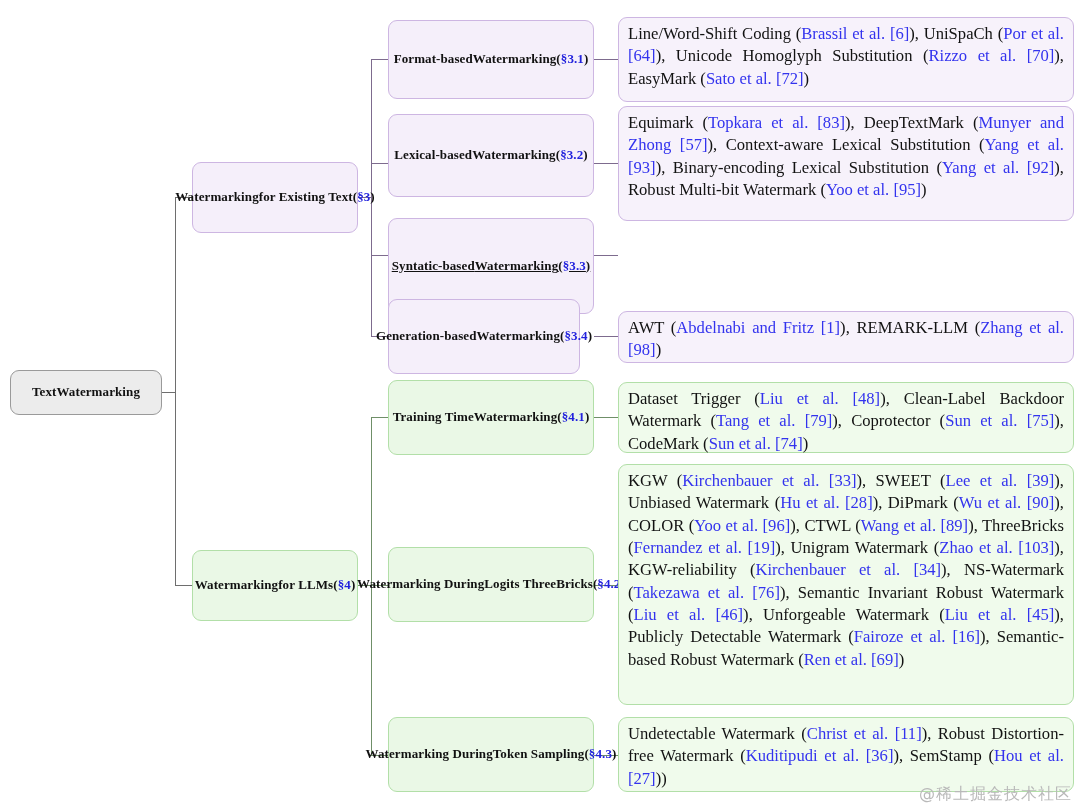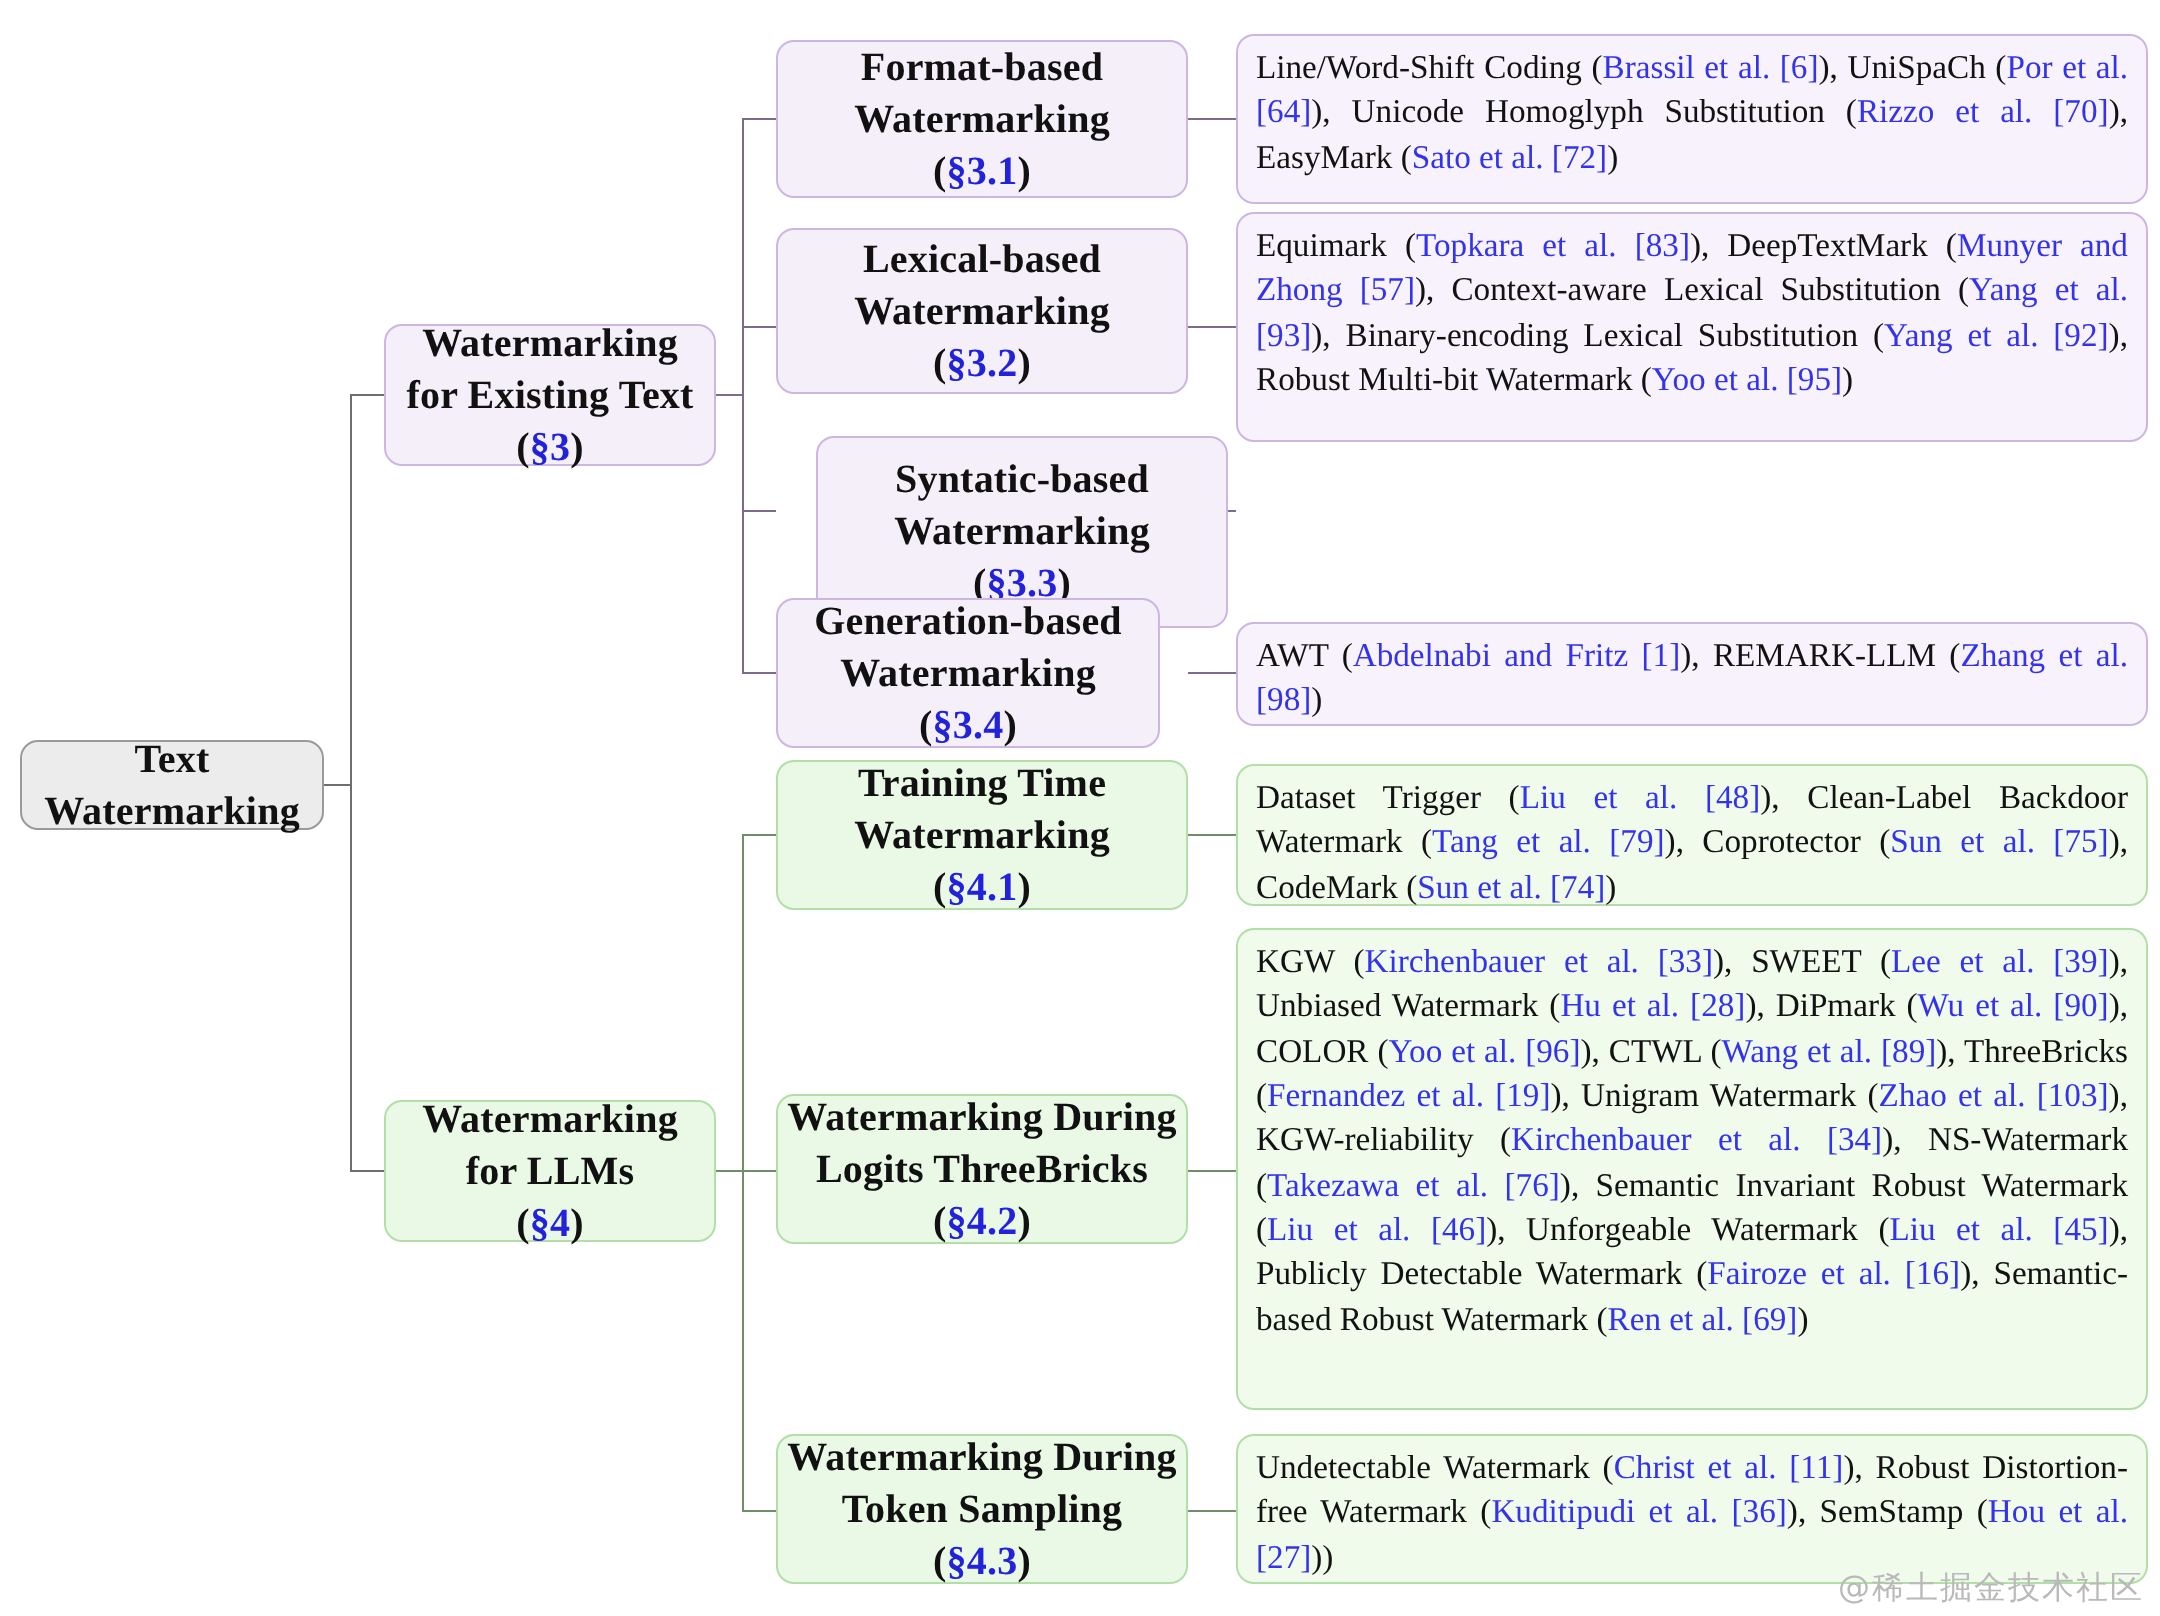--- a/index.html
+++ b/index.html
@@ -15,26 +15,26 @@
     font-family: "Liberation Serif", "DejaVu Serif", serif;
     overflow: hidden;
   }
 
   
   .node {
     position: absolute;
     box-sizing: border-box;
     border-radius: 9px;
     display: flex;
-    flex-direction: column;
+    flex-direction: row;
     align-items: center;
     justify-content: center;
     text-align: center;
     font-weight: bold;
-    font-size: 20px;
+    font-size: 13px;
     line-height: 1.30;
     letter-spacing: 0.1px;
     padding: 4px 6px;
   }
   .node .ln { display: block; white-space: nowrap; }
 
   .node-root {
     background: #ececec;
     border: 1.3px solid #9a9a9a;
     color: #111111;
@@ -156,21 +156,21 @@
     <span class="ln">Watermarking</span>
     <span class="ln"><span class="paren">(</span><span class="sec">§3.1</span><span class="paren">)</span></span>
   </div>
 
   <div class="node node-purple" style="left:388px; top:114px; width:206px; height:83px;">
     <span class="ln">Lexical-based</span>
     <span class="ln">Watermarking</span>
     <span class="ln"><span class="paren">(</span><span class="sec">§3.2</span><span class="paren">)</span></span>
   </div>
 
-  <div class="node node-purple" style="left:408px; top:218px; width:206px; height:96px;">
+  <div class="node node-purple" style="left:388px; top:218px; width:206px; height:96px;text-decoration:underline;">
     <span class="ln">Syntatic-based</span>
     <span class="ln">Watermarking</span>
     <span class="ln"><span class="paren">(</span><span class="sec">§3.3</span><span class="paren">)</span></span>
   </div>
 
   <div class="node node-purple" style="left:388px; top:299px; width:192px; height:75px;">
     <span class="ln">Generation-based</span>
     <span class="ln">Watermarking</span>
     <span class="ln"><span class="paren">(</span><span class="sec">§3.4</span><span class="paren">)</span></span>
   </div>

